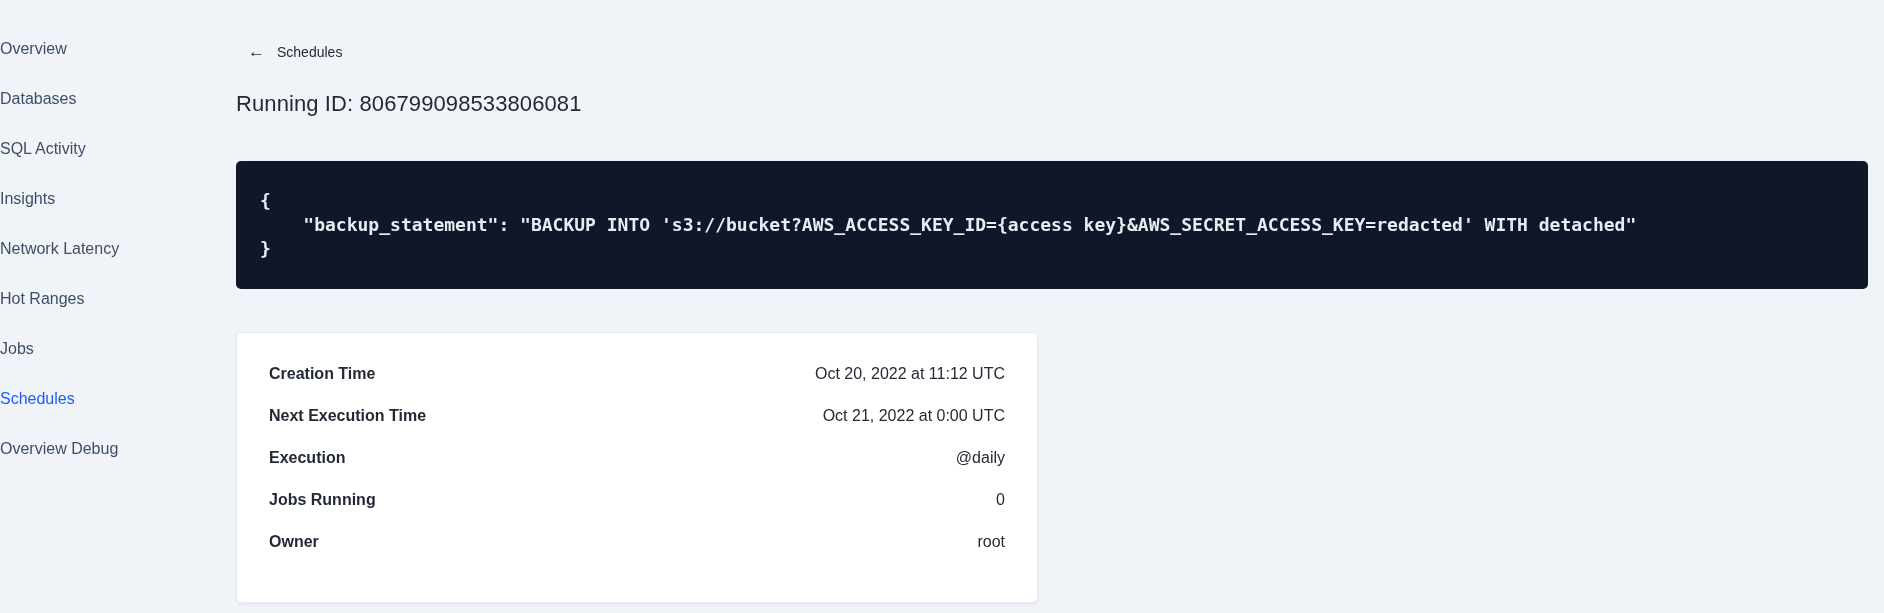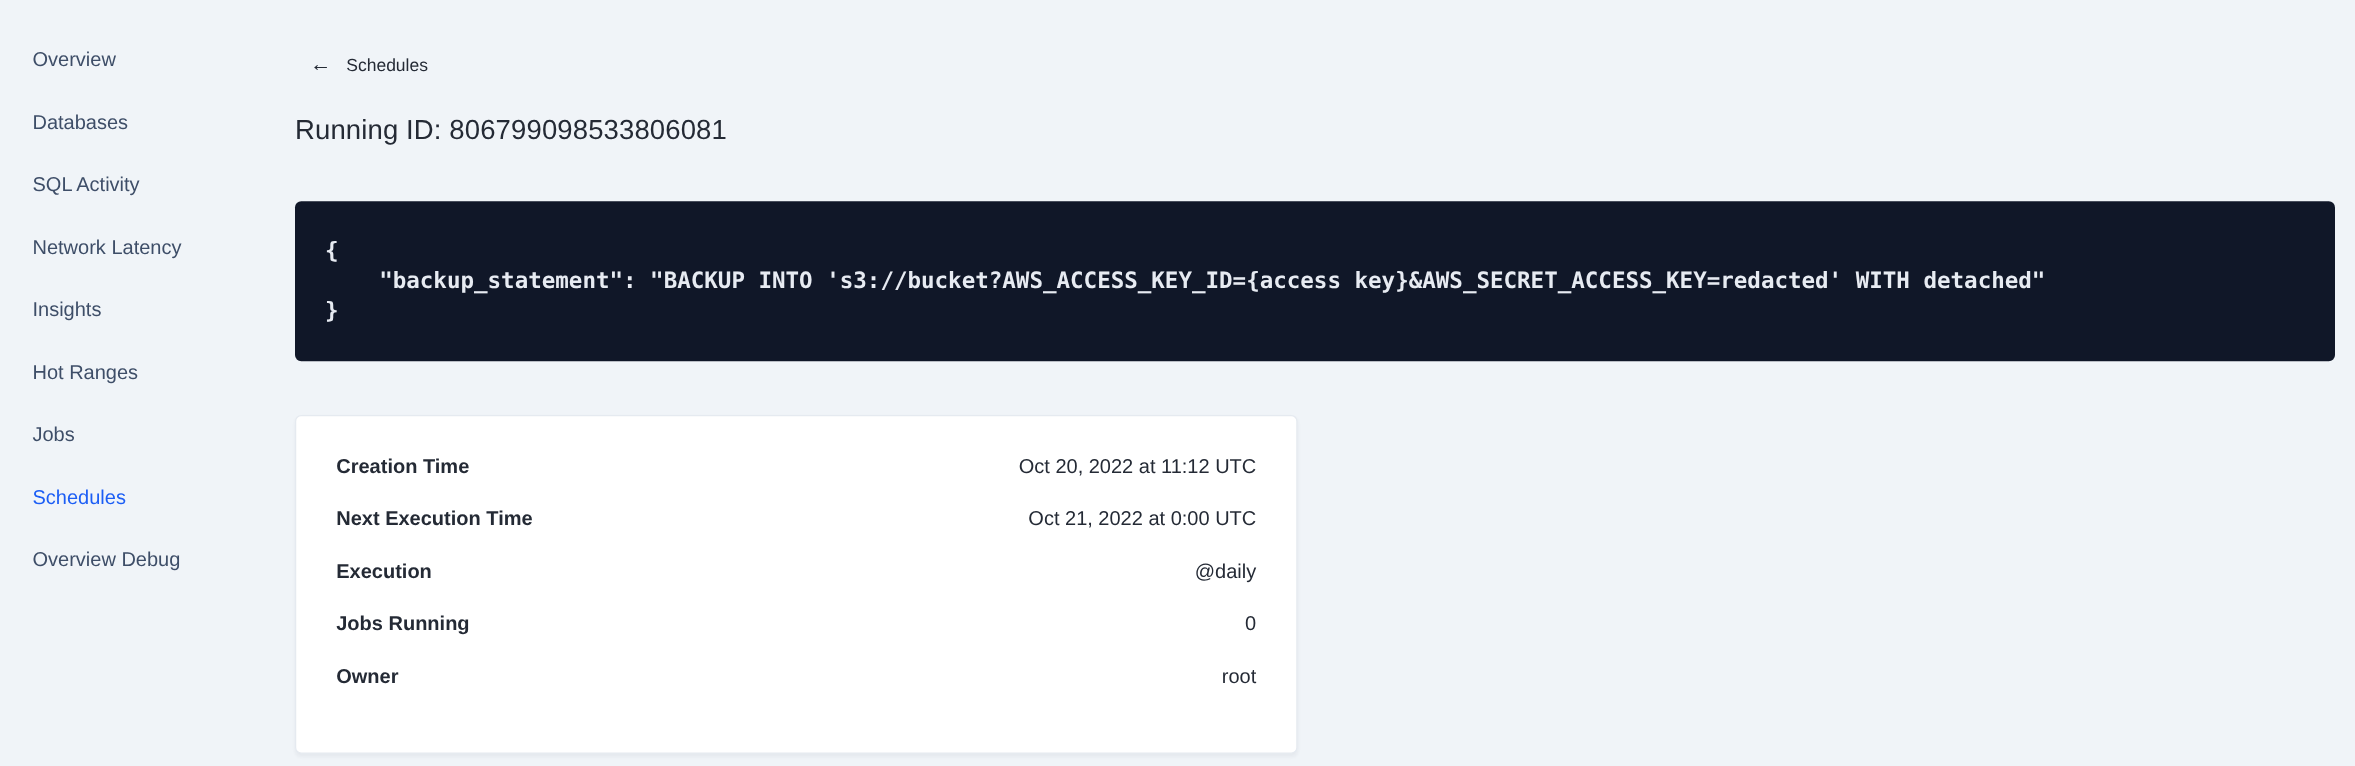--- a/index.html
+++ b/index.html
@@ -12,21 +12,21 @@
   }
   .screen { position: relative; width: 1884px; height: 613px; }
 
   
   .sidebar {
     position: absolute; left: 0; top: 0; width: 236px; height: 613px;
     padding-top: 24px;
   }
   .nav-item {
     height: 50px; display: flex; align-items: center;
-    padding-left: 26px; font-size: 16px; color: #3e4e68;
+    font-size: 16px; color: #3e4e68;
     cursor: pointer; white-space: nowrap;
   }
   .nav-item.active { color: #1c5ef5; }
 
   
   .main { position: absolute; left: 236px; top: 0; width: 1632px; }
 
   .back-row {
     margin-top: 44px; display: flex; align-items: center;
     font-size: 14px; color: #242a35; cursor: pointer; width: fit-content;
@@ -61,22 +61,22 @@
 </style>
 </head>
 <body>
 
 <div class="screen">
 
   <nav class="sidebar">
     <div class="nav-item">Overview</div>
     <div class="nav-item">Databases</div>
     <div class="nav-item">SQL Activity</div>
+    <div class="nav-item">Insights</div>
     <div class="nav-item">Network Latency</div>
-    <div class="nav-item">Insights</div>
     <div class="nav-item">Hot Ranges</div>
     <div class="nav-item">Jobs</div>
     <div class="nav-item active">Schedules</div>
     <div class="nav-item">Overview Debug</div>
   </nav>
 
   <main class="main">
 
     <div class="back-row">
       <span class="back-arrow">←</span>

